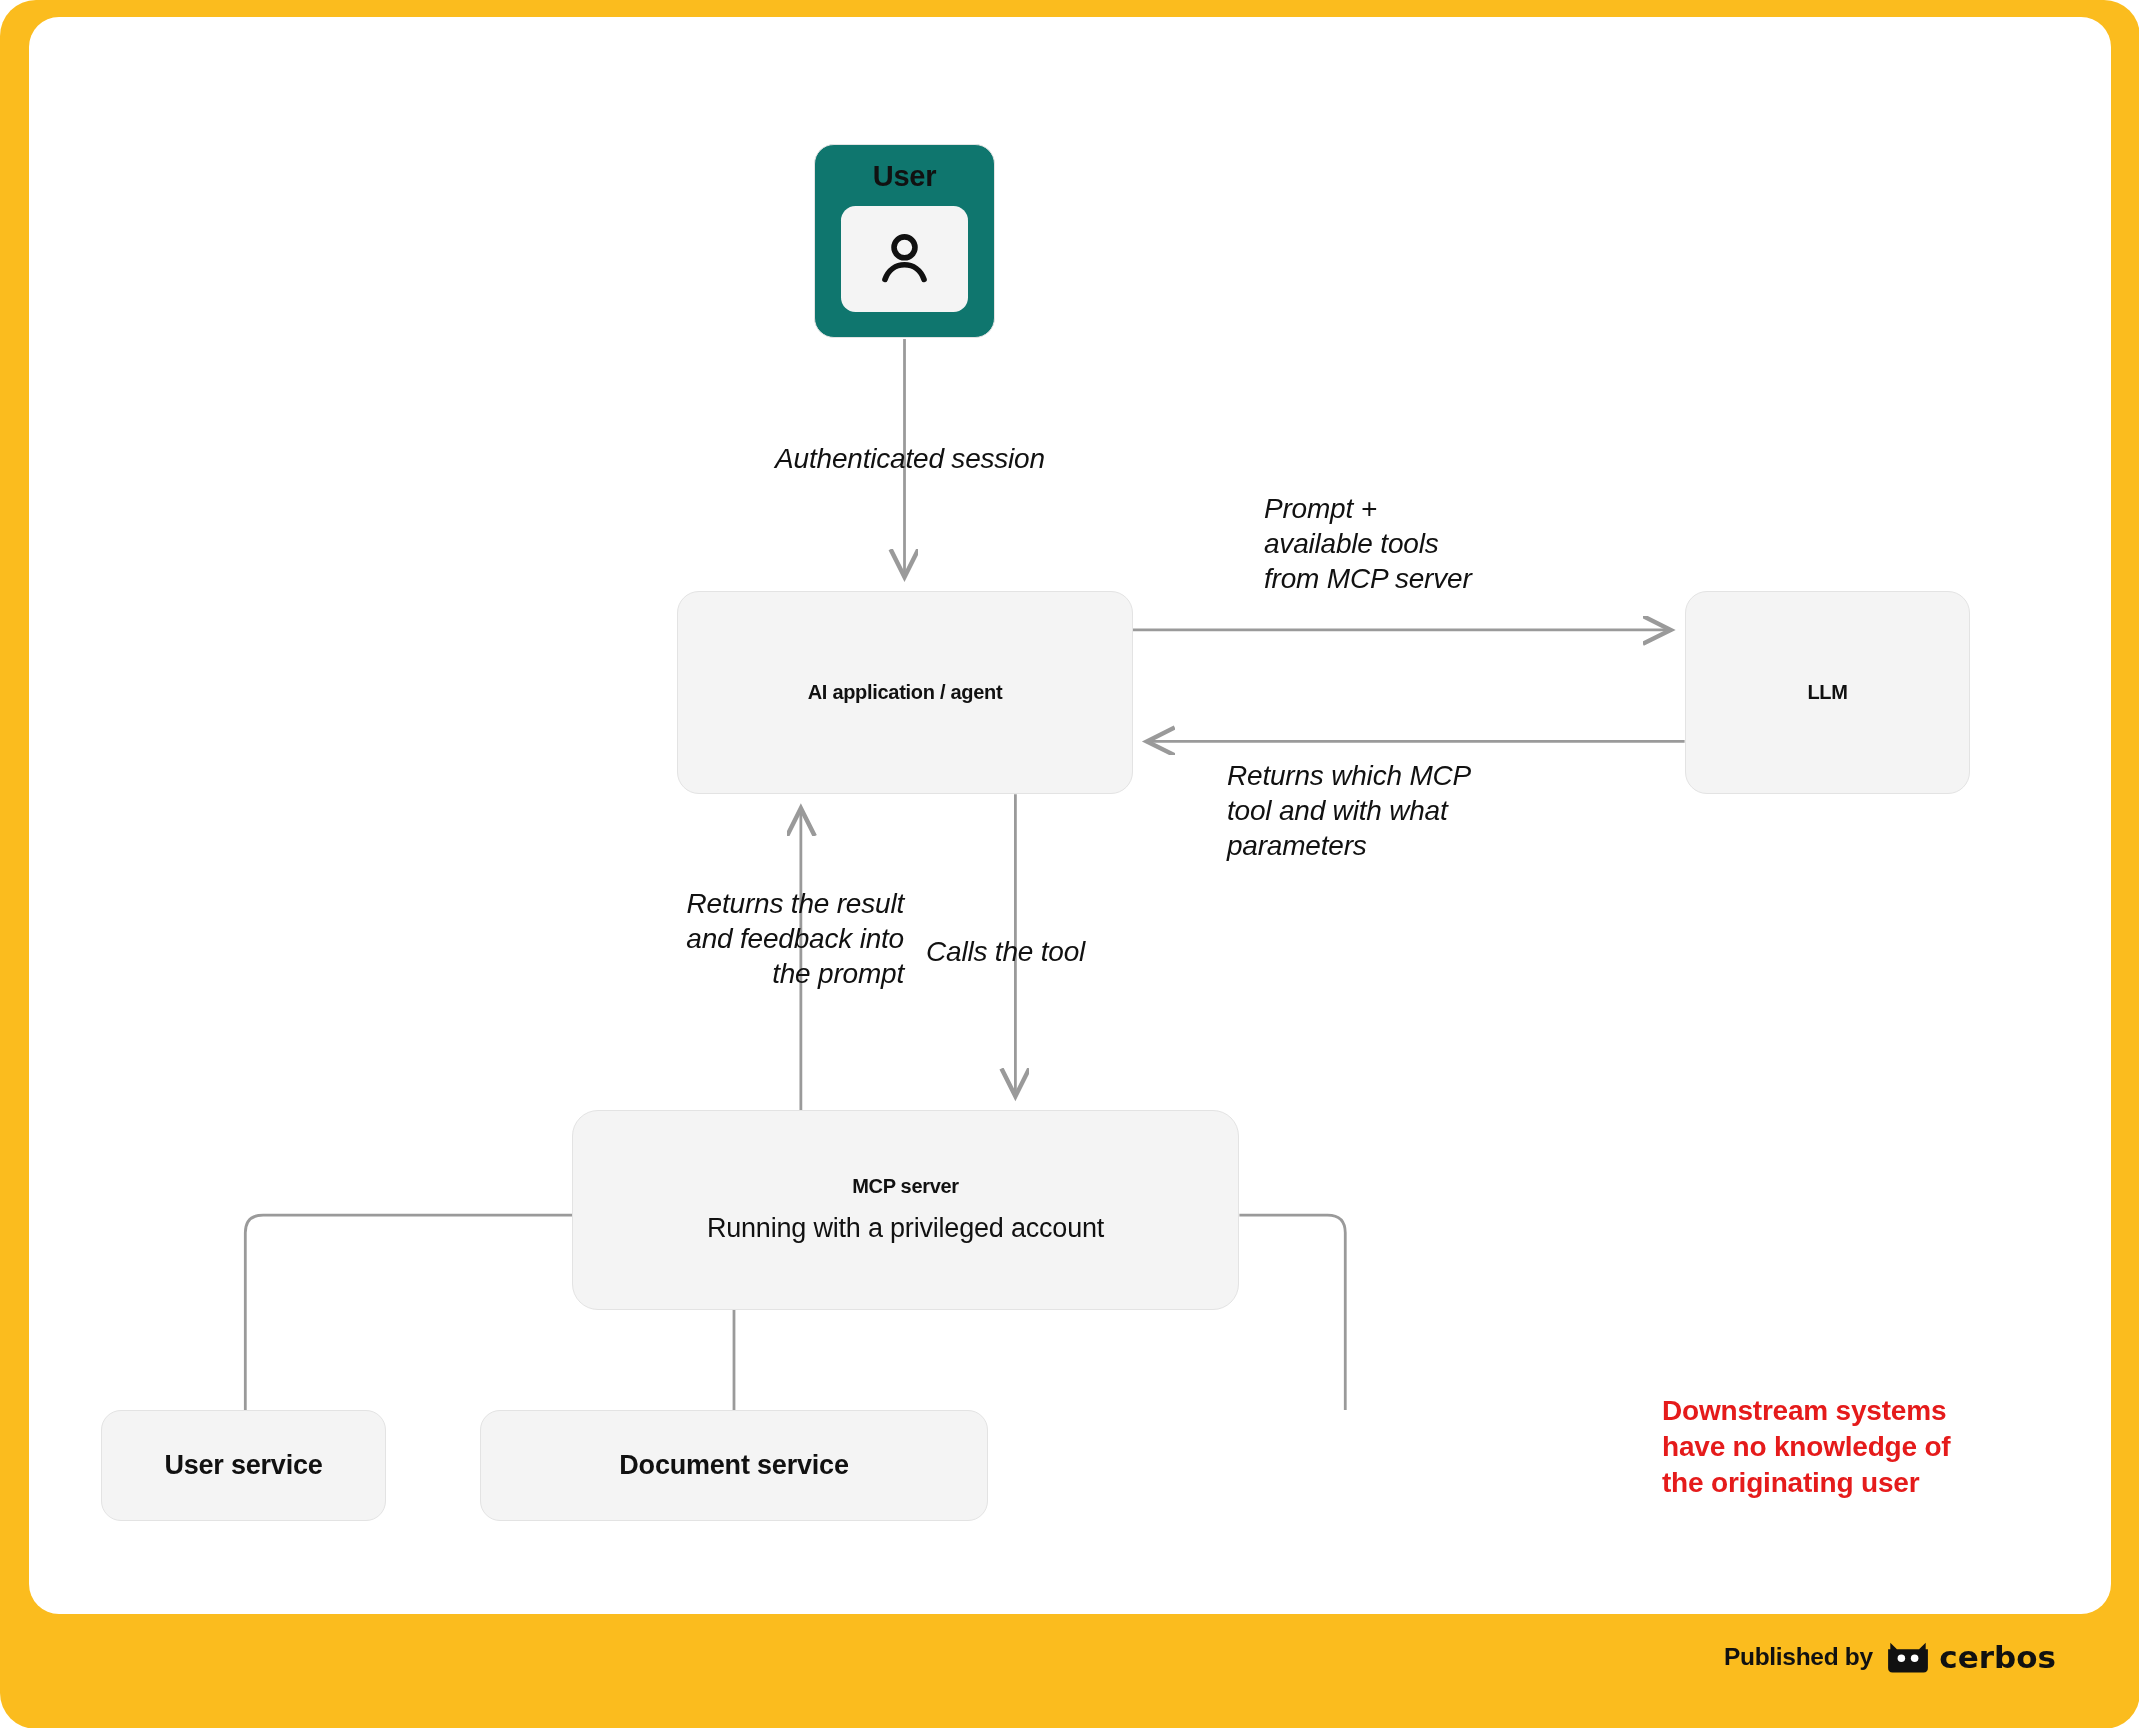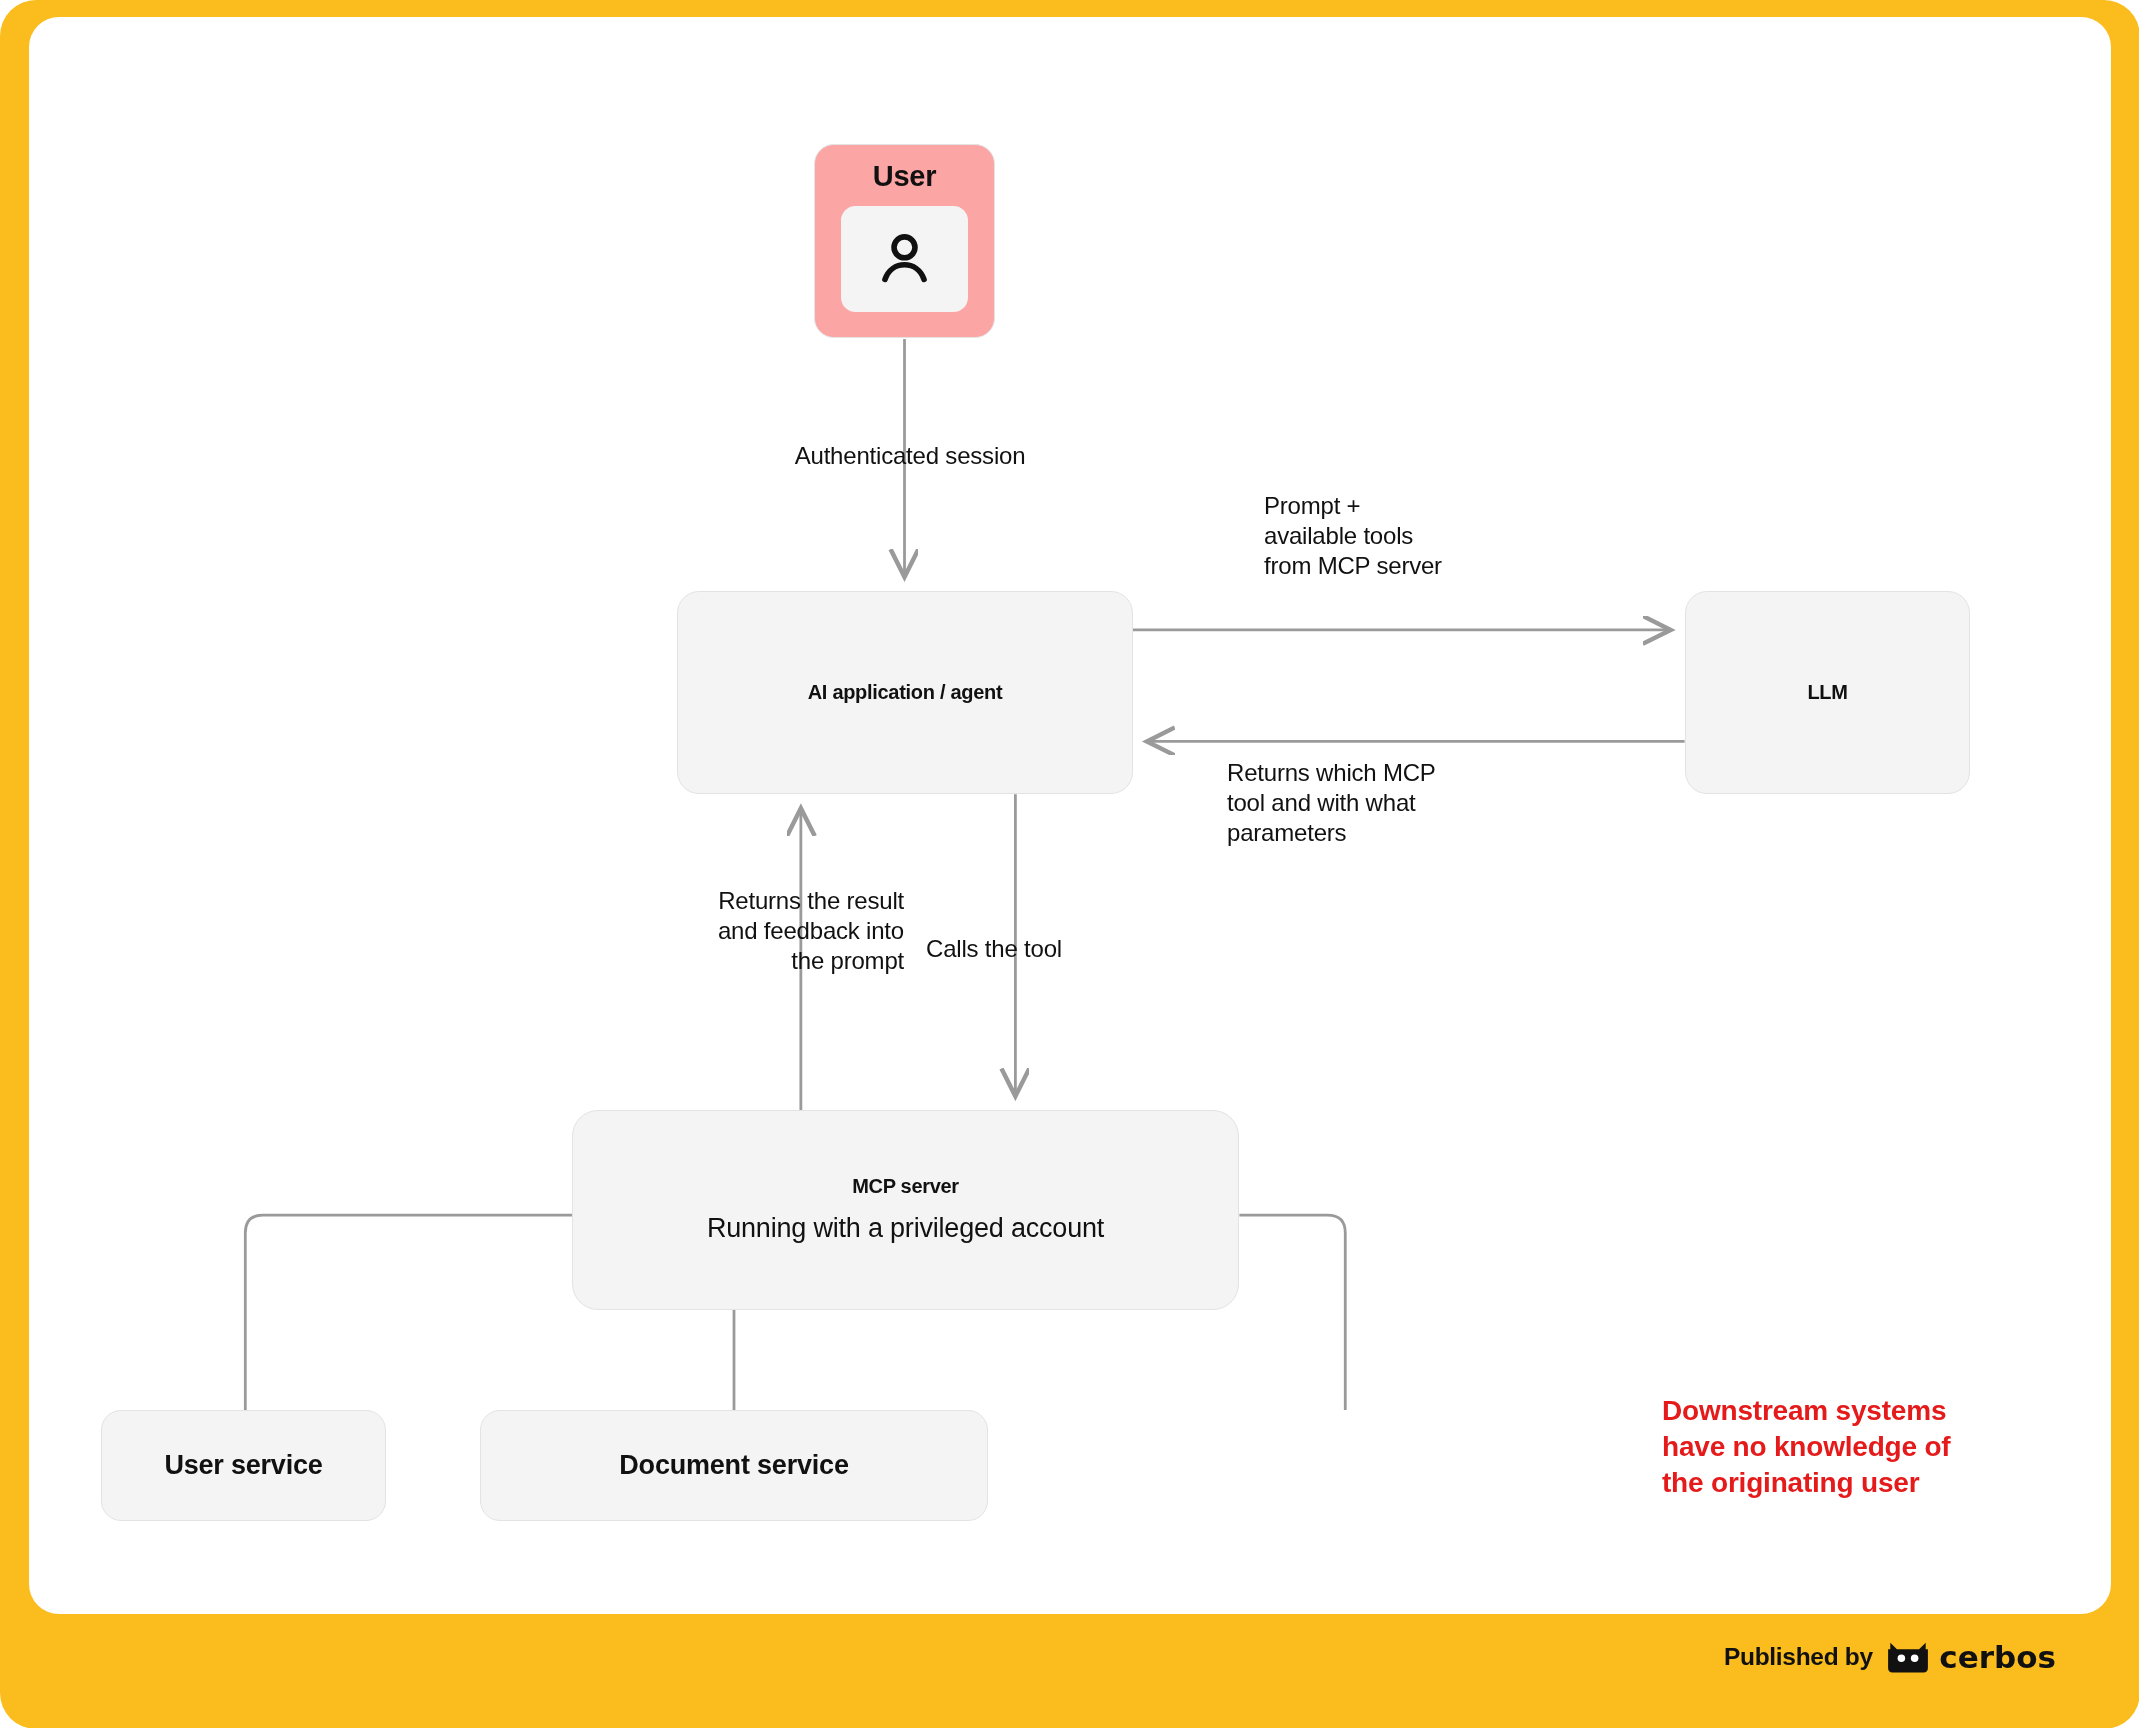--- a/index.html
+++ b/index.html
@@ -98,21 +98,21 @@
     letter-spacing: -0.2px;
   }
 
   
   #node-user {
     left: 785px;
     top: 127px;
     width: 181px;
     height: 194px;
     border-radius: 20px;
-    background: #fca5a5;
+    background: #0f766e;
     border: 1.7px solid #E3E3E3;
     justify-content: flex-start;
     padding-top: 15.6px;
   }
   #node-user .node-title { font-size: 29px; }
   .user-icon-box {
     margin-top: 12.3px;
     width: 127px;
     height: 106px;
     background: #F4F4F4;
@@ -162,25 +162,26 @@
     color: #111111;
     letter-spacing: -0.2px;
   }
   #svc-user { left: 72px;  top: 1393px; width: 285px; height: 111px; }
   #svc-doc  { left: 451px;  top: 1393px; width: 508px; height: 111px; }
   #svc-fin  { left: 1059px; top: 1393px; width: 514px; height: 111px; }
 
   
   .edge-label {
     position: absolute;
-    font-size: 24px;
+    font-size: 28px;
     color: #111111;
     line-height: 1.25;
     letter-spacing: -0.2px;
     white-space: pre-line;
+    font-style: italic;
   }
   #lbl-auth     { left: 669px; top: 424px;  width: 424px; text-align: center; }
   #lbl-prompt   { left: 1235px; top: 474px;  width: 502px; text-align: left; }
   #lbl-returns-llm { left: 1198px; top: 741px; width: 502px; text-align: left; }
   #lbl-result   { left: 496px;  top: 869px; width: 379px; text-align: right; }
   #lbl-calls    { left: 897px; top: 917px; width: 290px; text-align: left; }
 
   .warning {
     position: absolute;
     left: 1633px;

